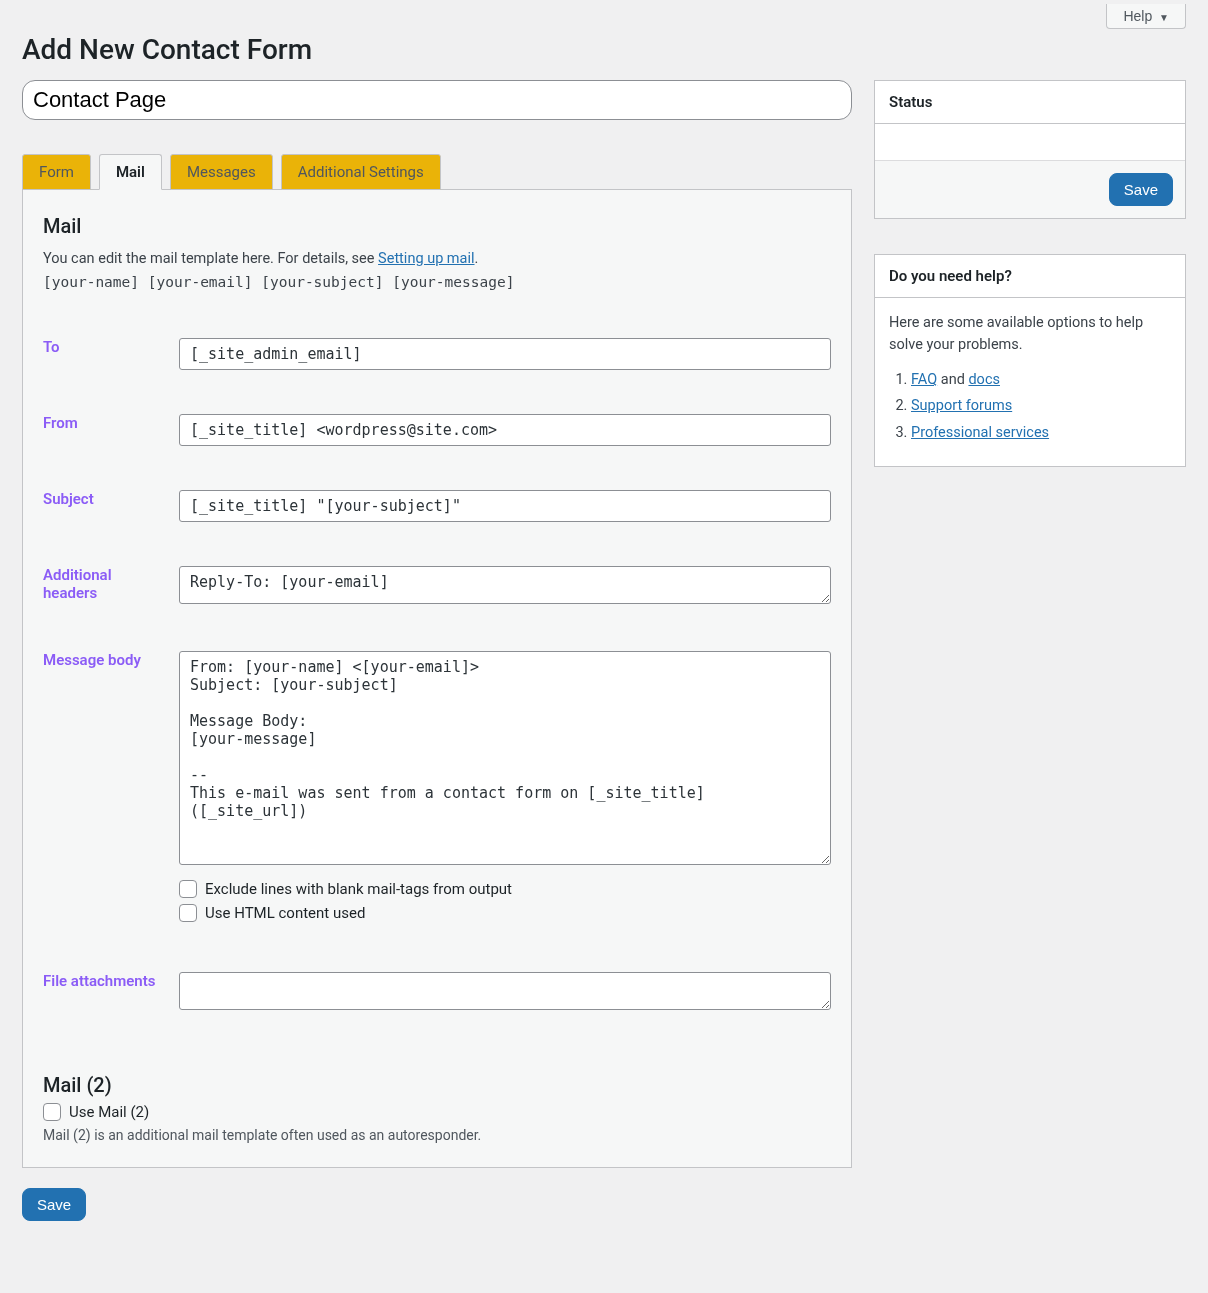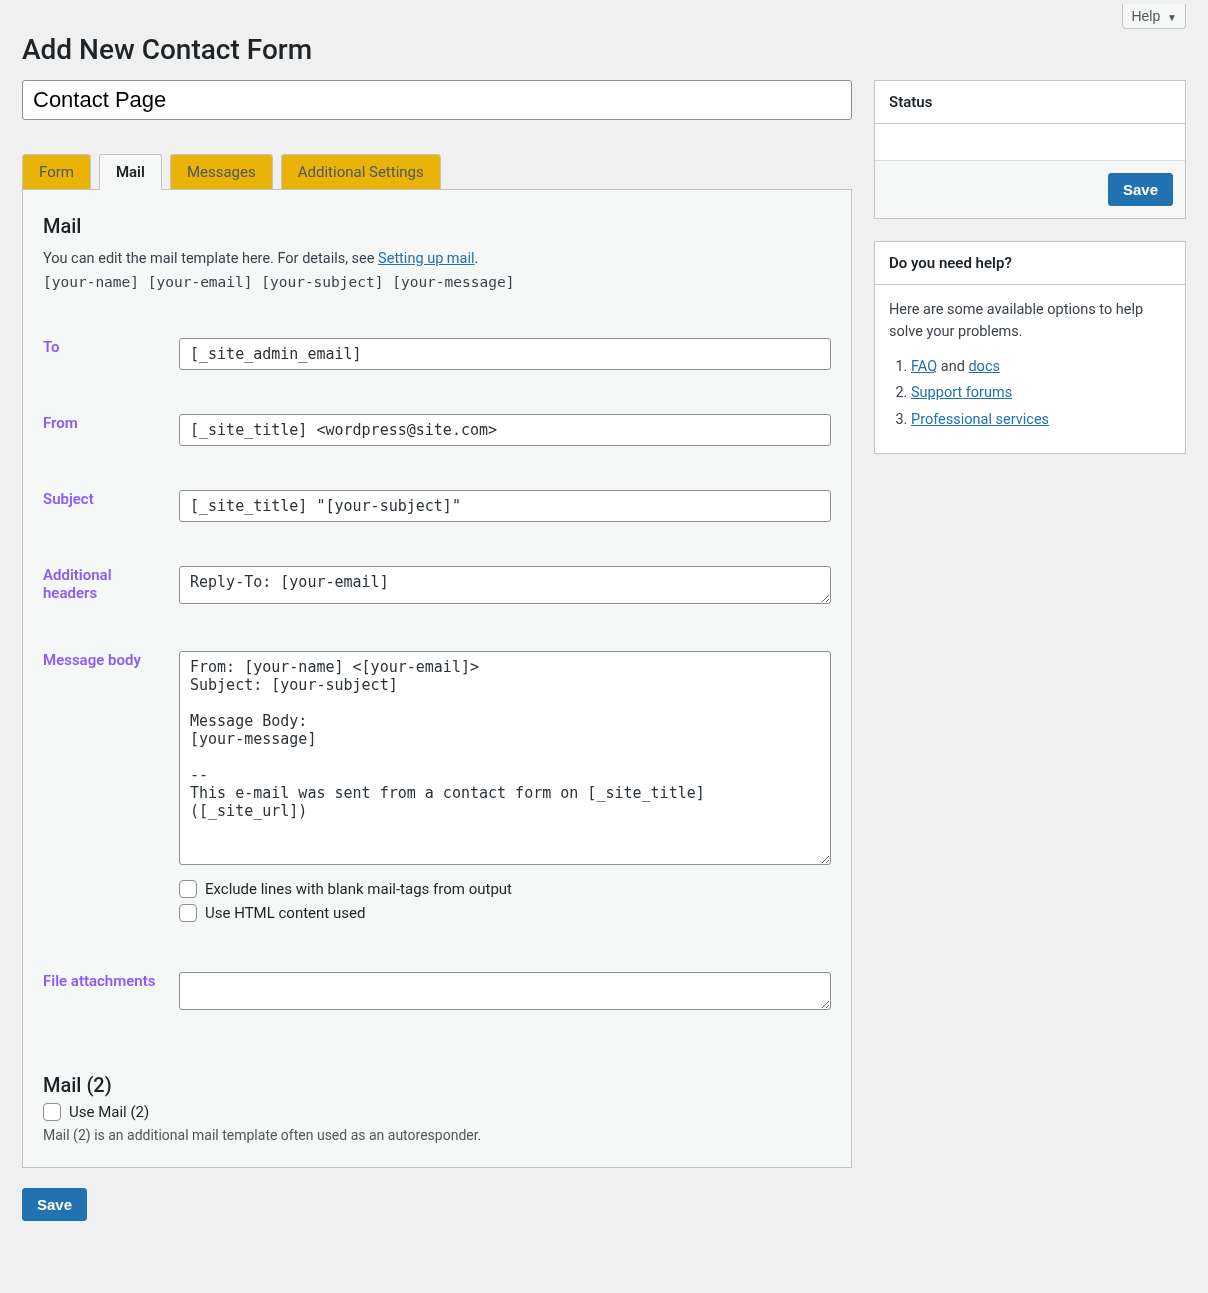--- a/index.html
+++ b/index.html
@@ -7,21 +7,21 @@
   font-family: -apple-system, BlinkMacSystemFont, "Segoe UI", Roboto, sans-serif;
   background: #f0f0f1;
   color: #3c434a;
   font-size: 14px;
   padding: 0 22px 40px 22px;
 }
 .top-bar { display: flex; justify-content: flex-end; padding-top: 4px; padding-bottom: 0; }
 .help-btn {
   border: 1px solid #c3c4c7;
   background: #f6f7f7;
-  padding: 4px 8px;
+  padding: 4px 16px;
   border-radius: 0 0 4px 4px;
   border-top: none;
   font-size: 14px;
   color: #50575e;
   cursor: pointer;
 }
 .help-btn .arrow { font-size: 10px; margin-left: 3px; }
 h1.page-title {
   font-size: 28px;
   font-weight: 500;
@@ -29,21 +29,21 @@
   margin: 4px 0 14px 0;
 }
 .layout { display: flex; gap: 22px; align-items: flex-start; }
 .main-col { flex: 1; min-width: 0; }
 .side-col { width: 312px; flex-shrink: 0; }
 .title-input {
   width: 100%;
   font-size: 22px;
   padding: 6px 10px;
   border: 1px solid #8c8f94;
-  border-radius: 3px;
+  border-radius: 13px;
   background: #fff;
 }
 .tabs {
   margin-top: 34px;
   display: flex;
   gap: 8px;
   position: relative;
   z-index: 2;
 }
 .tab {
@@ -116,31 +116,31 @@
   background: #fff;
   cursor: pointer;
 }
 .mail2-section { margin-top: 38px; }
 .mail2-section h2 { margin-bottom: 4px; }
 .mail2-desc { font-size: 14px; color: #50575e; margin-top: 6px; }
 .save-btn {
   background: #2271b1;
   color: #fff;
   border: 1px solid #2271b1;
-  border-radius: 3px;
+  border-radius: 8px;
   padding: 7px 14px;
   font-size: 15px;
-  font-weight: 700;
+  font-weight: 400;
   cursor: pointer;
 }
 .main-save { margin-top: 20px; }
 .postbox {
   background: #fff;
   border: 1px solid #c3c4c7;
-  margin-bottom: 22px;
+  margin-bottom: 35px;
 }
 .postbox-header {
   border-bottom: 1px solid #c3c4c7;
   padding: 12px 14px;
   font-weight: 600;
   font-size: 15px;
   color: #1d2327;
 }
 .postbox-actions {
   padding: 12px 12px;

